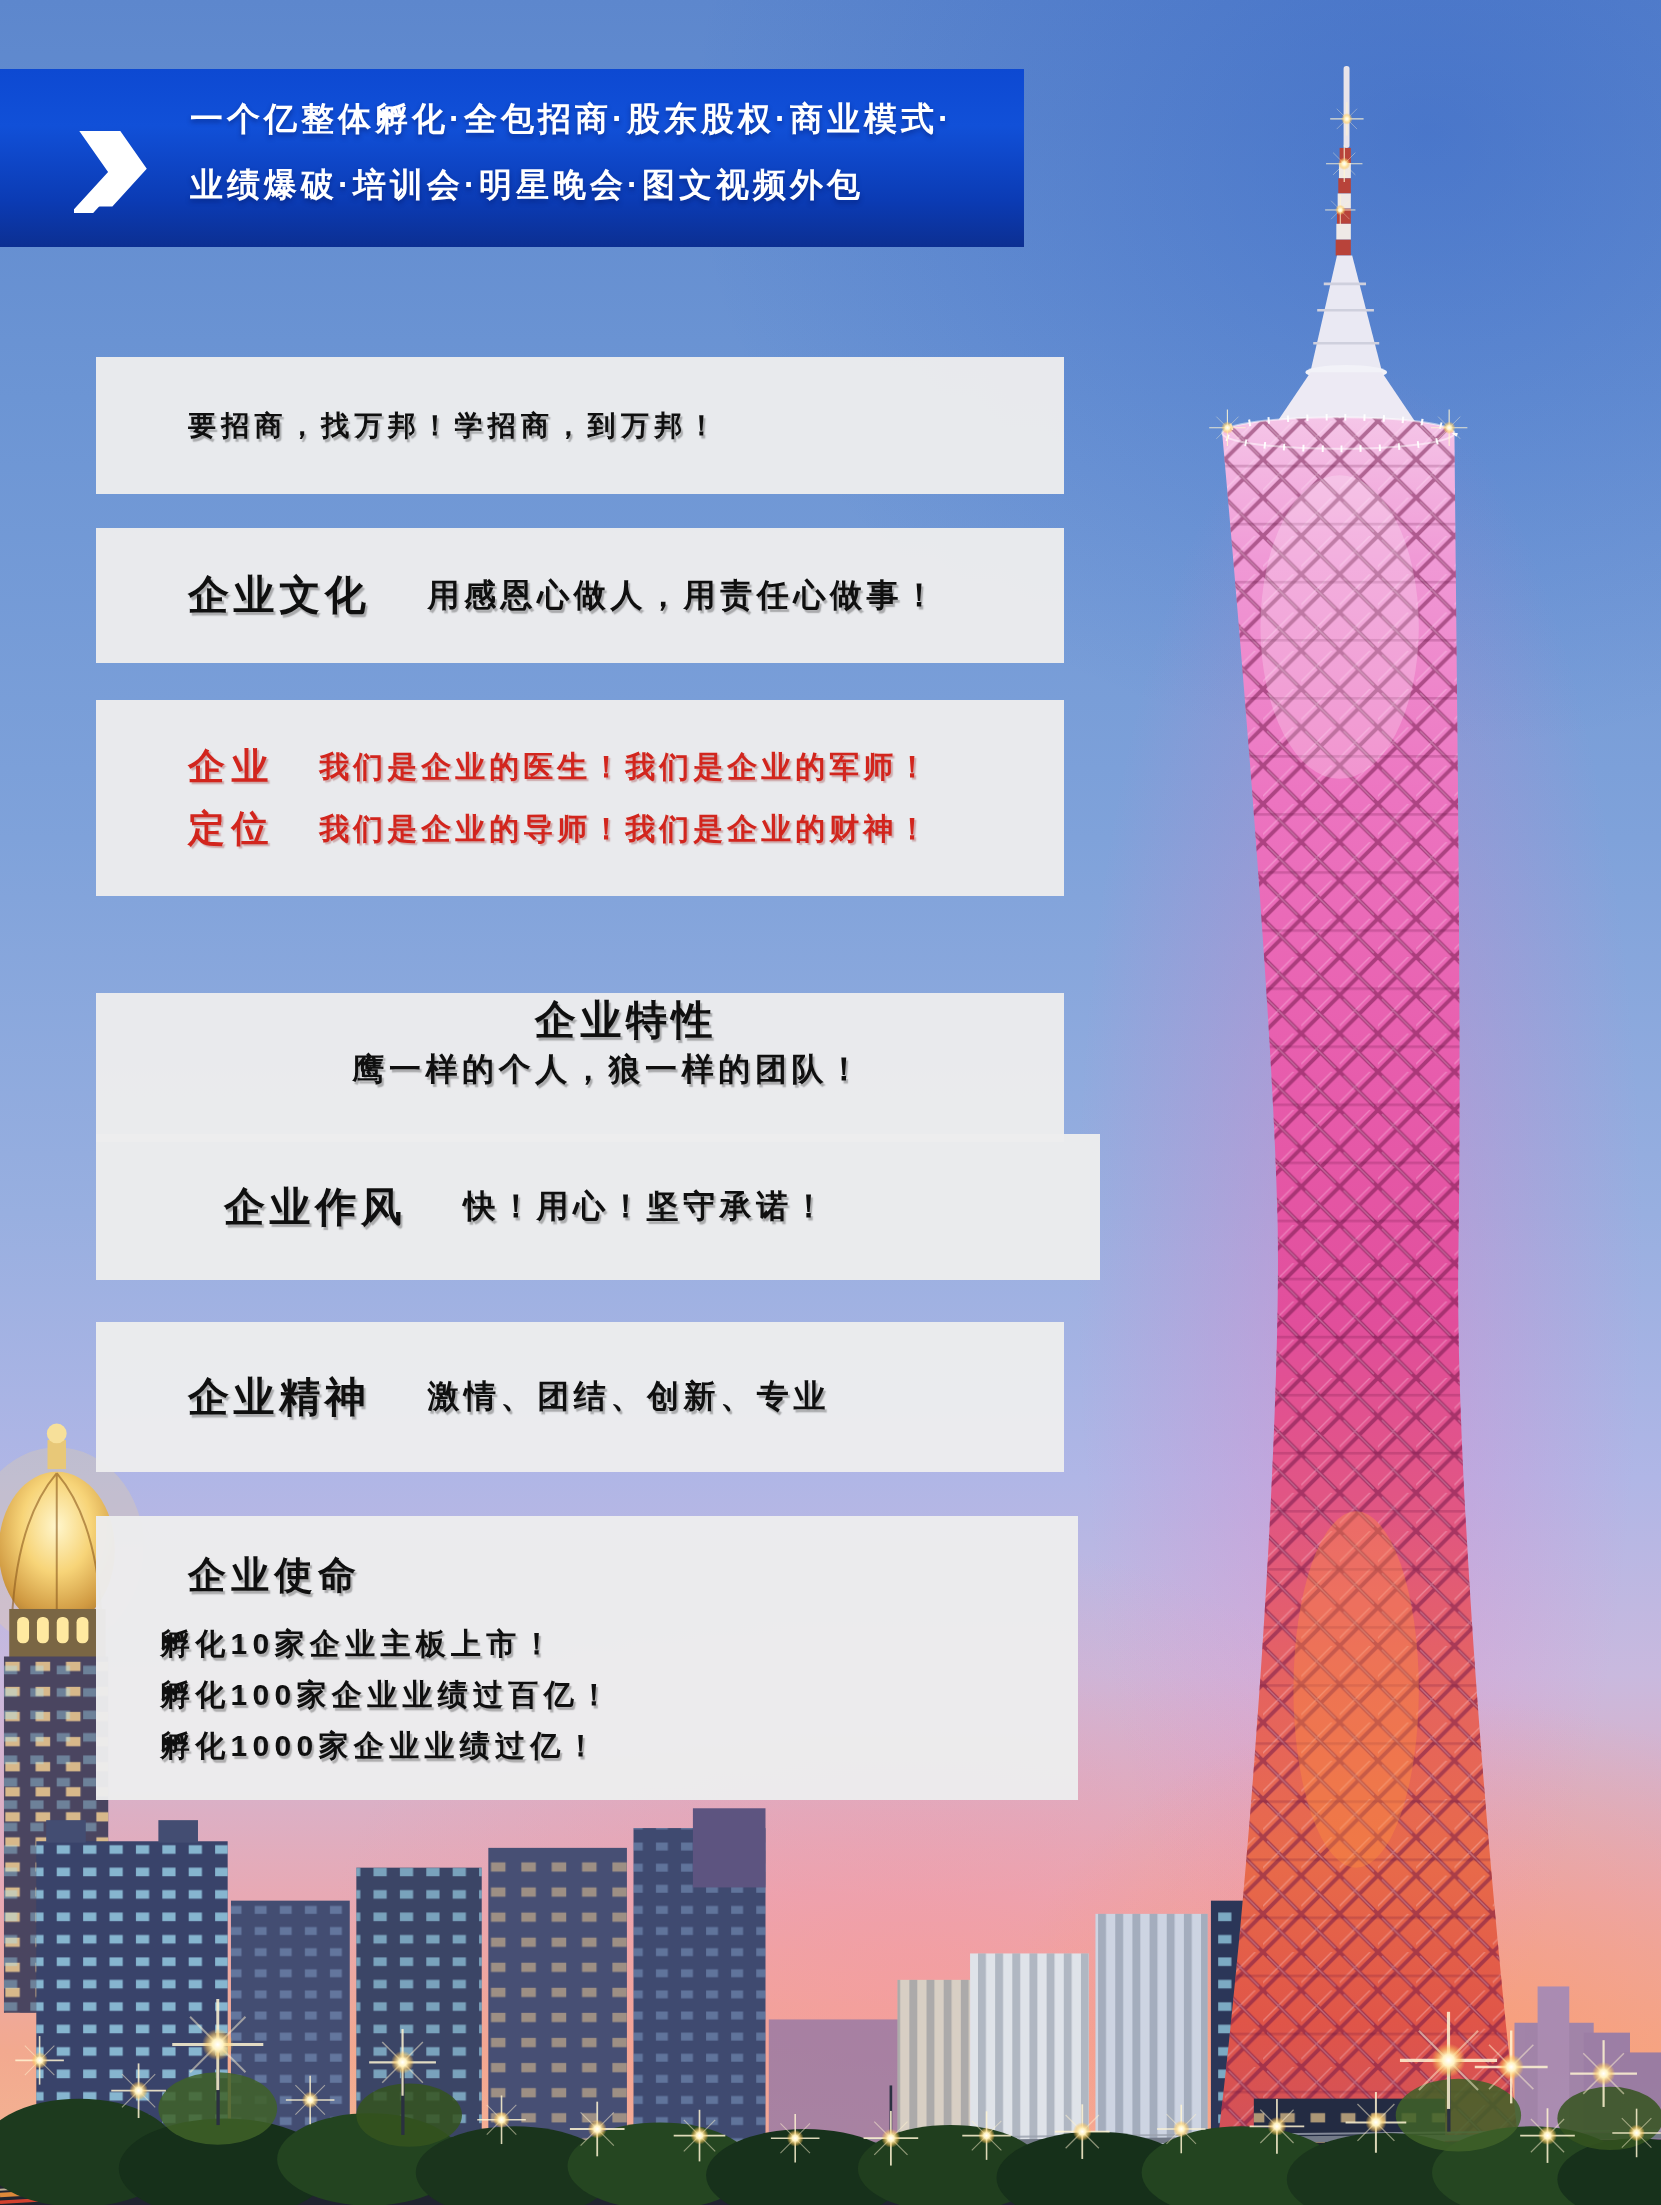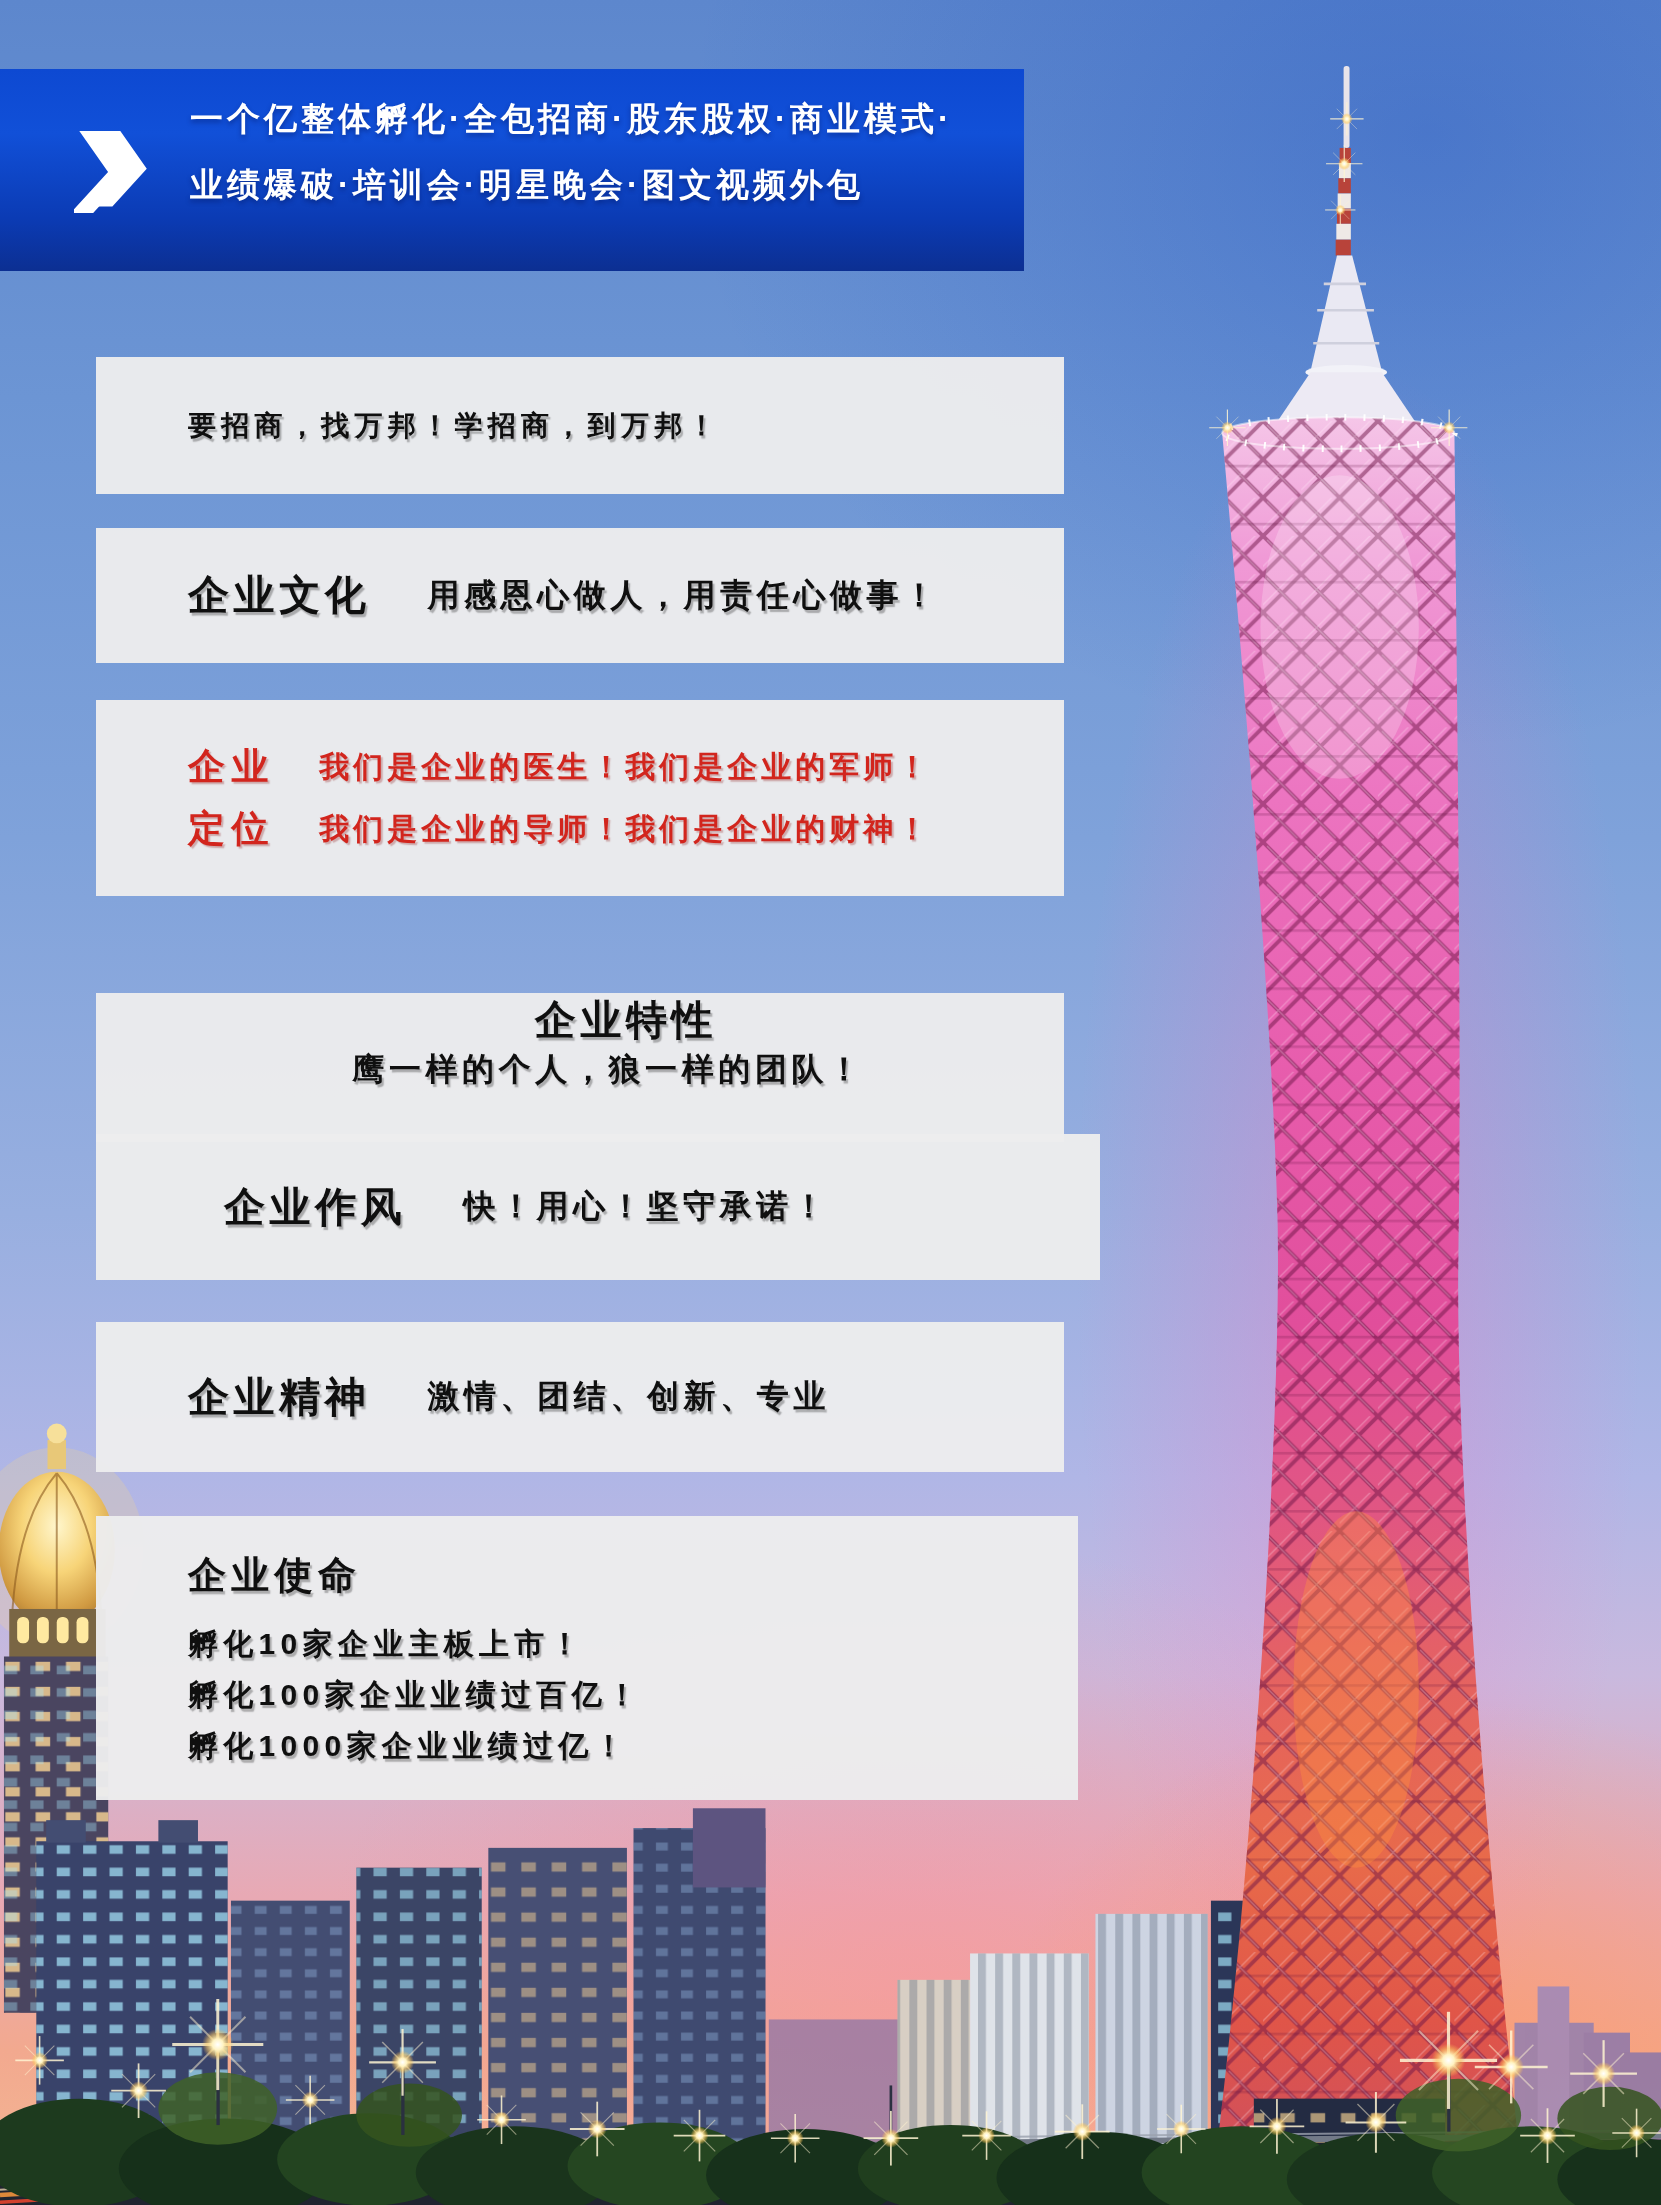--- a/index.html
+++ b/index.html
@@ -14,21 +14,21 @@
       radial-gradient(660px 502px at 88% 93%, rgba(255,150,100,0.55), transparent 70%),
       radial-gradient(825px 627px at 55% 90%, rgba(248,148,160,0.50), transparent 72%),
       radial-gradient(990px 825px at 86% 6%,  rgba(18,70,190,0.30), transparent 75%),
       linear-gradient(180deg,
         #5d87cd 0%, #6c95d4 18%, #7fa2da 38%, #98afe0 55%,
         #b0b6e6 67%, #c9b9de 76%, #e8a9b4 86%, #f2a98f 93%, #f4b894 100%);
   }
   .scene{position:absolute;inset:0;}
   
   .banner{
-    position:absolute;left:0;top:69px;width:1024px;height:202px;
+    position:absolute;left:0;top:69px;width:1024px;height:178px;
     background:linear-gradient(180deg,#0d49d2 0%,#1150d8 32%,#0b3bb4 74%,#0c2f92 100%);
   }
   .banner .chev{position:absolute;left:74px;top:62px;}
   .banner-lines{
     position:absolute;left:190px;top:17px;
     color:#ffffff;font-weight:700;font-size:33px;letter-spacing:4px;
     line-height:66px;white-space:nowrap;
     text-shadow:0 2.6px 5.3px rgba(0,20,90,0.45);
   }
   
@@ -50,21 +50,21 @@
   
   .card-positioning{top:700px;height:196px;display:flex;align-items:center;color:#d2251d;}
   .pos-grid{display:flex;margin-left:92px;align-items:center;}
   .pos-title{font-size:37px;font-weight:800;letter-spacing:6.6px;line-height:62px;
              text-shadow:2px 2px 1.3px rgba(140,20,20,0.30);}
   .pos-lines{margin-left:44px;font-size:30px;font-weight:800;letter-spacing:4px;line-height:62px;
              text-shadow:2px 2px 1.3px rgba(140,20,20,0.30);}
   
   .card-mission{top:1516px;height:284px;width:982px;}
   .mission-title{margin:34px 0 17px 92px;font-size:38px;font-weight:800;letter-spacing:5.3px;}
-  .mission-line{margin-left:92px;font-size:30px;font-weight:800;letter-spacing:5.3px;line-height:51px;}
+  .mission-line{margin-left:64px;font-size:30px;font-weight:800;letter-spacing:5.3px;line-height:51px;}
 </style>
 </head>
 <body>
 
 <div class="poster">
 
   <div class="sky"></div>
 
   <svg class="scene" width="1661" height="2205" viewBox="0 0 2517 3341">
     <defs>

